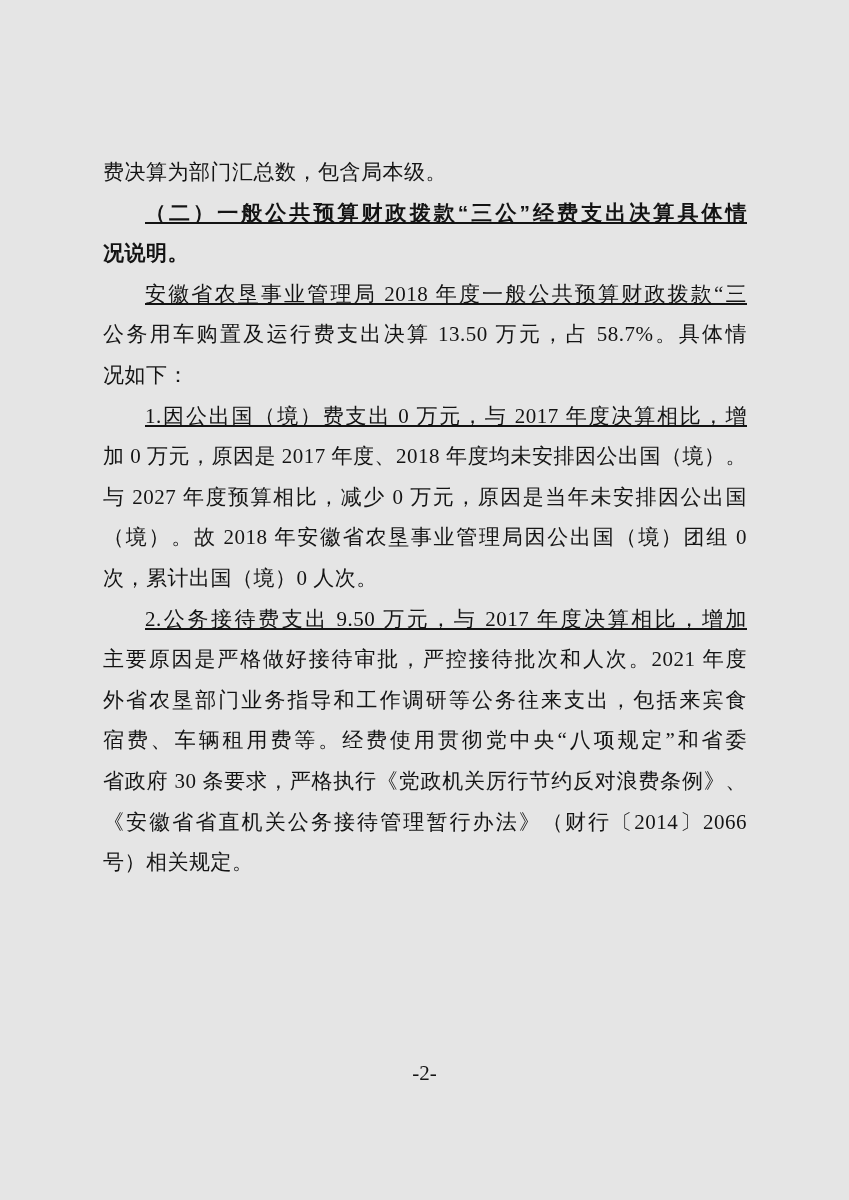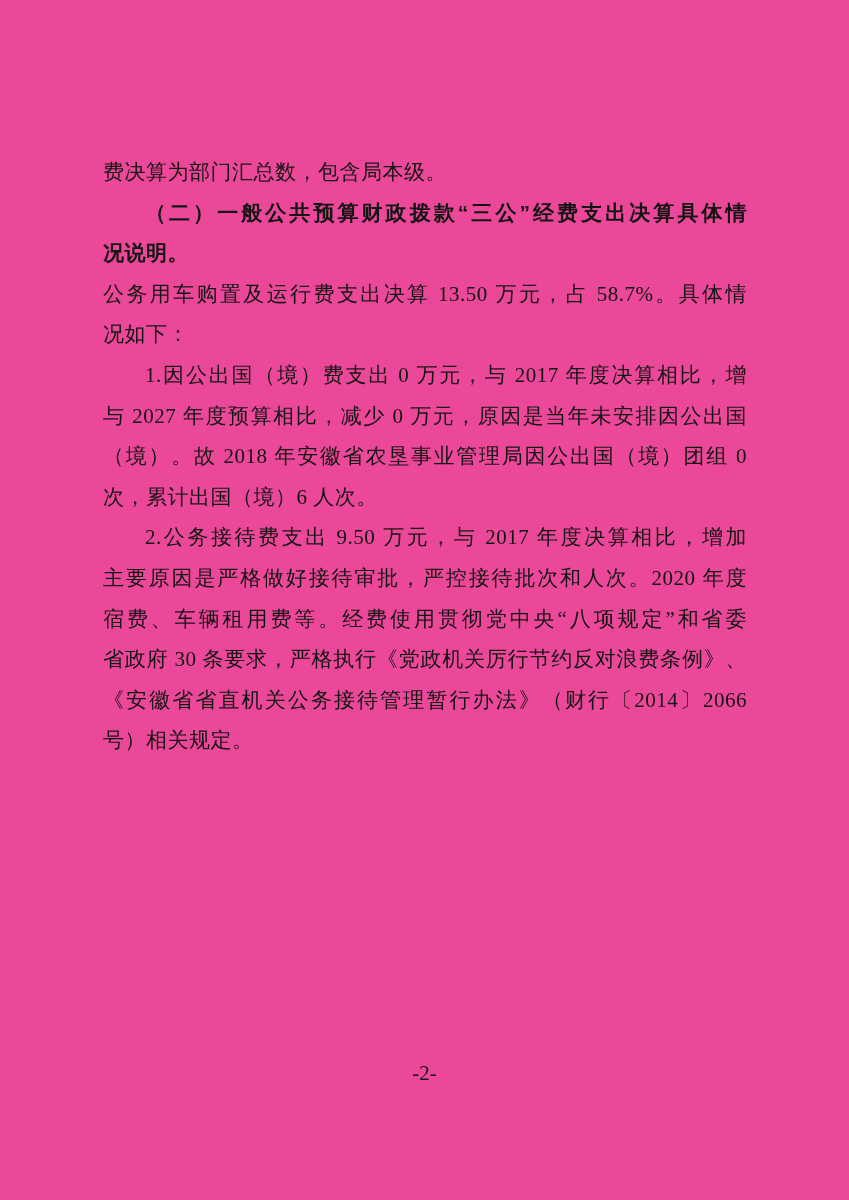--- a/index.html
+++ b/index.html
@@ -4,21 +4,21 @@
 <style>
   html, body {
     margin: 0;
     padding: 0;
     background: #ffffff;
   }
   .page {
     position: relative;
     width: 849px;
     height: 1200px;
-    background: #ec4899;
+    background: #e5e5e5;
     color: #141414;
     font-family: "Liberation Serif", "DejaVu Serif", serif;
     overflow: hidden;
   }
   .content {
     position: absolute;
     left: 103px;
     top: 152px;
     width: 644px;
   }
@@ -28,20 +28,21 @@
     font-size: 21px;
     text-align: justify;
     letter-spacing: 0.5px;
   }
   .line.j {
     
     text-align-last: justify;
   }
   .line.indent {
     padding-left: 42px;
+    text-decoration: underline;
   }
   .line.heading {
     font-family: "Liberation Sans", "DejaVu Sans", sans-serif;
     font-weight: 700;
   }
   .footer {
     position: absolute;
     left: 0;
     right: 0;
     top: 1060px;
@@ -53,27 +54,30 @@
   }
 </style>
 </head>
 <body>
 
 <div class="page">
   <div class="content">
     <div class="line">费决算为部门汇总数，包含局本级。</div>
     <div class="line heading indent j">（二）一般公共预算财政拨款“三公”经费支出决算具体情</div>
     <div class="line heading">况说明。</div>
+    <div class="line indent j">安徽省农垦事业管理局 2018 年度一般公共预算财政拨款“三</div>
     <div class="line j">公务用车购置及运行费支出决算 13.50 万元，占 58.7%。具体情</div>
     <div class="line">况如下：</div>
     <div class="line indent j">1.因公出国（境）费支出 0 万元，与 2017 年度决算相比，增</div>
+    <div class="line j">加 0 万元，原因是 2017 年度、2018 年度均未安排因公出国（境）。</div>
     <div class="line j">与 2027 年度预算相比，减少 0 万元，原因是当年未安排因公出国</div>
     <div class="line j">（境）。故 2018 年安徽省农垦事业管理局因公出国（境）团组 0</div>
-    <div class="line">次，累计出国（境）6 人次。</div>
+    <div class="line">次，累计出国（境）0 人次。</div>
     <div class="line indent j">2.公务接待费支出 9.50 万元，与 2017 年度决算相比，增加</div>
-    <div class="line j">主要原因是严格做好接待审批，严控接待批次和人次。2020 年度</div>
+    <div class="line j">主要原因是严格做好接待审批，严控接待批次和人次。2021 年度</div>
+    <div class="line j">外省农垦部门业务指导和工作调研等公务往来支出，包括来宾食</div>
     <div class="line j">宿费、车辆租用费等。经费使用贯彻党中央“八项规定”和省委</div>
     <div class="line j">省政府 30 条要求，严格执行《党政机关厉行节约反对浪费条例》、</div>
     <div class="line j">《安徽省省直机关公务接待管理暂行办法》（财行〔2014〕2066</div>
     <div class="line">号）相关规定。</div>
   </div>
   <div class="footer">-2-</div>
 </div>
 
 </body></html>

